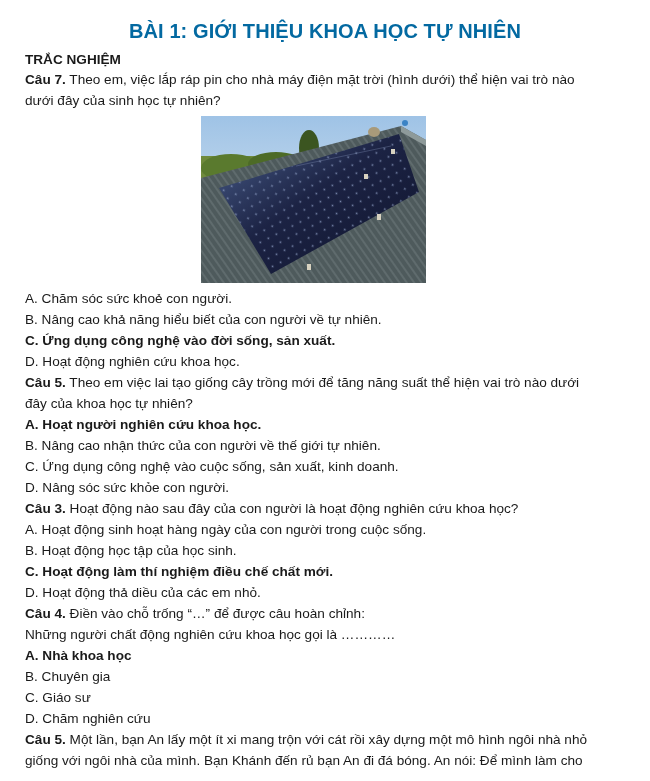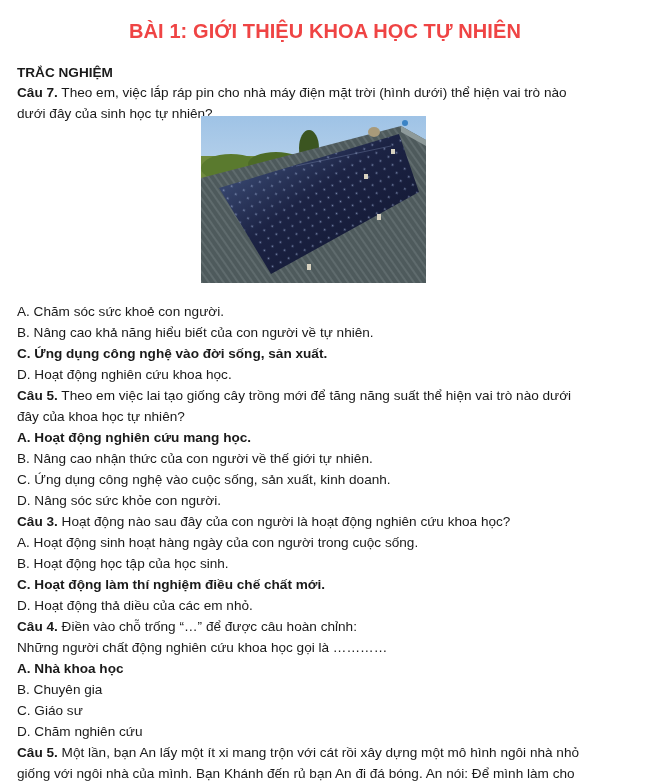--- a/index.html
+++ b/index.html
@@ -1,20 +1,20 @@
 <!DOCTYPE html>
 <html><head>
 <meta charset="utf-8">
 <style>
   html, body { margin:0; padding:0; background:#ffffff; }
   body { width:650px; height:781px; overflow:hidden; position:relative;
          font-family:"Liberation Sans", sans-serif; color:#1a1a1a; }
   .title { position:absolute; top:20px; left:0; width:650px; text-align:center;
-           font-weight:bold; font-size:20px; color:#ef4444; letter-spacing:0.1px; }
-  .line { position:absolute; left:17px; font-size:13.6px; line-height:20px; white-space:nowrap;margin-top:13px; }
+           font-weight:bold; font-size:20px; color:#0369a1; letter-spacing:0.1px; }
+  .line { position:absolute; left:25px; font-size:13.6px; line-height:20px; white-space:nowrap; }
   .b { font-weight:bold; }
   .photo { position:absolute; left:201px; top:116px; width:225px; height:167px; overflow:hidden; }
 </style>
 </head>
 <body>
 
 <div class="title">BÀI 1: GIỚI THIỆU KHOA HỌC TỰ NHIÊN</div>
 
 <div class="line b" style="top:50px">TRẮC NGHIỆM</div>
 
@@ -60,21 +60,21 @@
   </svg>
 </div>
 
 <div class="line" style="top:289px">A. Chăm sóc sức khoẻ con người.</div>
 <div class="line" style="top:310px">B. Nâng cao khả năng hiểu biết của con người về tự nhiên.</div>
 <div class="line b" style="top:331px">C. Ứng dụng công nghệ vào đời sống, sản xuất.</div>
 <div class="line" style="top:352px">D. Hoạt động nghiên cứu khoa học.</div>
 
 <div class="line" style="top:373px"><span class="b">Câu 5.</span><span> Theo em việc lai tạo giống cây trồng mới để tăng năng suất thể hiện vai trò nào dưới</span></div>
 <div class="line" style="top:394px">đây của khoa học tự nhiên?</div>
-<div class="line b" style="top:415px">A. Hoạt động nghiên cứu mang học.</div>
+<div class="line b" style="top:415px">A. Hoạt người nghiên cứu khoa học.</div>
 <div class="line" style="top:436px">B. Nâng cao nhận thức của con người về thế giới tự nhiên.</div>
 <div class="line" style="top:457px">C. Ứng dụng công nghệ vào cuộc sống, sản xuất, kinh doanh.</div>
 <div class="line" style="top:478px">D. Nâng sóc sức khỏe con người.</div>
 
 <div class="line" style="top:499px"><span class="b">Câu 3.</span><span> Hoạt động nào sau đây của con người là hoạt động nghiên cứu khoa học?</span></div>
 <div class="line" style="top:520px">A. Hoạt động sinh hoạt hàng ngày của con người trong cuộc sống.</div>
 <div class="line" style="top:541px">B. Hoạt động học tập của học sinh.</div>
 <div class="line b" style="top:562px">C. Hoạt động làm thí nghiệm điều chế chất mới.</div>
 <div class="line" style="top:583px">D. Hoạt động thả diều của các em nhỏ.</div>
 

